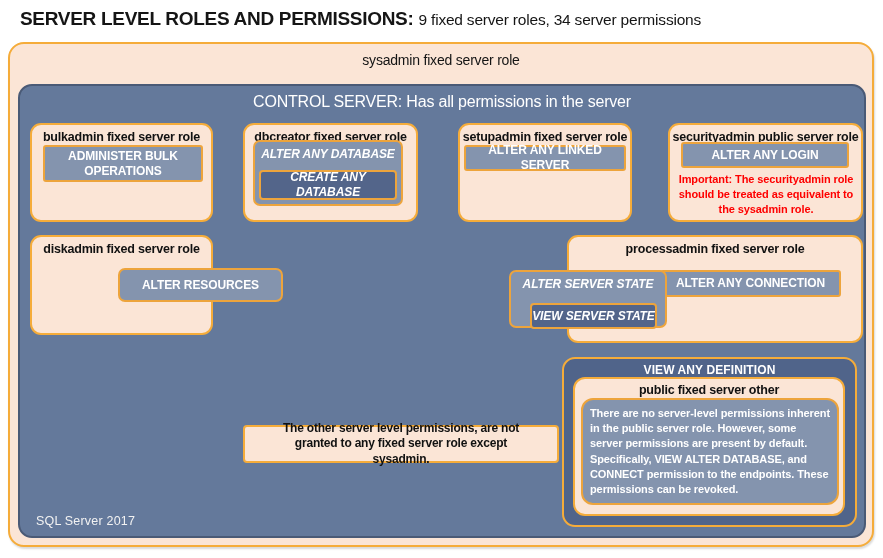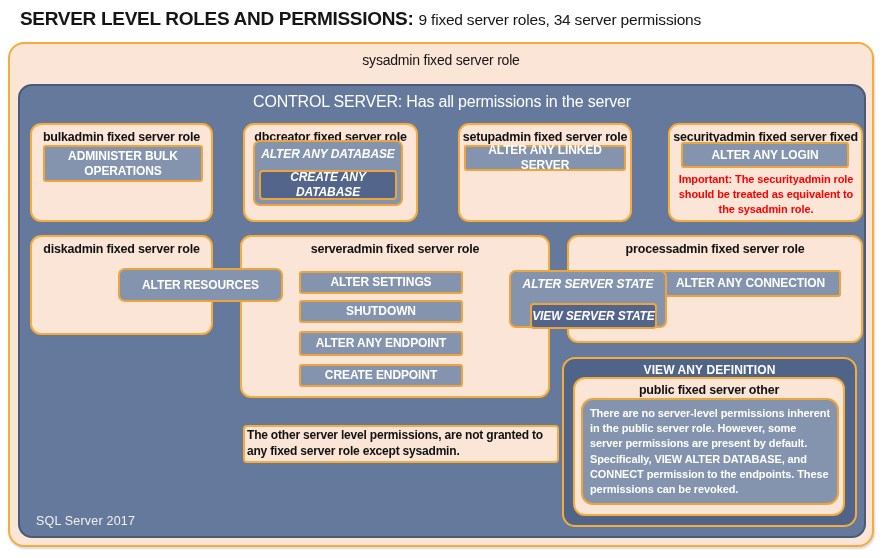--- a/index.html
+++ b/index.html
@@ -57,23 +57,23 @@
   .perm-dark { background:#53658a; border-radius:4px; }
   .bridge { z-index:5; border-radius:7px; }
 
   .red-note {
     position:absolute; color:#fe0000; font-size:11px; font-weight:bold;
     text-align:center; line-height:1.35; letter-spacing:-0.1px;
   }
   .note-box {
     left:243px; top:425px; width:316px; height:38px;
     background:#fbe5d6; border:2px solid #f5ac3a; border-radius:4px;
-    display:flex; align-items:center; justify-content:center; text-align:left;
+    display:flex; align-items:center; justify-content:center; text-align:center;
     color:#111111; font-size:12px; font-weight:bold; line-height:1.3;
-    letter-spacing:-0.2px; z-index:2; padding:0 2px;
+    letter-spacing:-0.2px; z-index:2; padding:0 21px;
   }
   .vad-box {
     left:562px; top:357px; width:295px; height:170px;
     background:#50648a; border:2px solid #f5ac3a; border-radius:13px; z-index:3;
   }
   .vad-title {
     position:absolute; left:0; top:4px; width:100%; text-align:center;
     color:#ffffff; font-size:12px; font-weight:bold; letter-spacing:0.1px;
   }
   .public-box {
@@ -120,36 +120,29 @@
       <div class="perm perm-dark" style="left:4px; top:28px; width:138px; height:30px;">CREATE ANY DATABASE</div>
     </div>
   </div>
 
   <div class="role" style="left:458px; top:123px; width:174px; height:99px;">
     <div class="role-title">setupadmin fixed server role</div>
     <div class="perm" style="left:4px; top:20px; width:162px; height:26px;">ALTER ANY LINKED SERVER</div>
   </div>
 
   <div class="role" style="left:668px; top:123px; width:195px; height:99px;">
-    <div class="role-title">securityadmin fixed server fixed</div>
+    <div class="role-title">securityadmin public server role</div>
     <div class="perm" style="left:11px; top:17px; width:168px; height:26px;">ALTER ANY LOGIN</div>
     <div class="red-note" style="left:4px; top:47px; width:184px;">Important: The securityadmin role should be treated as equivalent to the sysadmin role.</div>
   </div>
 
   <div class="role" style="left:30px; top:235px; width:183px; height:100px;">
     <div class="role-title">diskadmin fixed server role</div>
   </div>
 
-  <div class="role" style="left:240px; top:235px; width:310px; height:163px;">
-    <div class="role-title">serveradmin fixed server role</div>
-    <div class="perm" style="left:57px; top:34px; width:164px; height:23px;">ALTER SETTINGS</div>
-    <div class="perm" style="left:57px; top:63px; width:164px; height:23px;">SHUTDOWN</div>
-    <div class="perm" style="left:57px; top:94px; width:164px; height:25px;">ALTER ANY ENDPOINT</div>
-    <div class="perm" style="left:57px; top:127px; width:164px; height:23px;">CREATE ENDPOINT</div>
-  </div>
 
   <div class="role" style="left:567px; top:235px; width:296px; height:108px;">
     <div class="role-title">processadmin fixed server role</div>
     <div class="perm" style="left:91px; top:33px; width:181px; height:27px;">ALTER ANY CONNECTION</div>
   </div>
 
   <div class="abs perm bridge" style="left:118px; top:268px; width:165px; height:34px;">ALTER RESOURCES</div>
 
   <div class="abs perm perm-wrap bridge" style="left:509px; top:270px; width:158px; height:58px;">
     <span>ALTER SERVER STATE</span>

